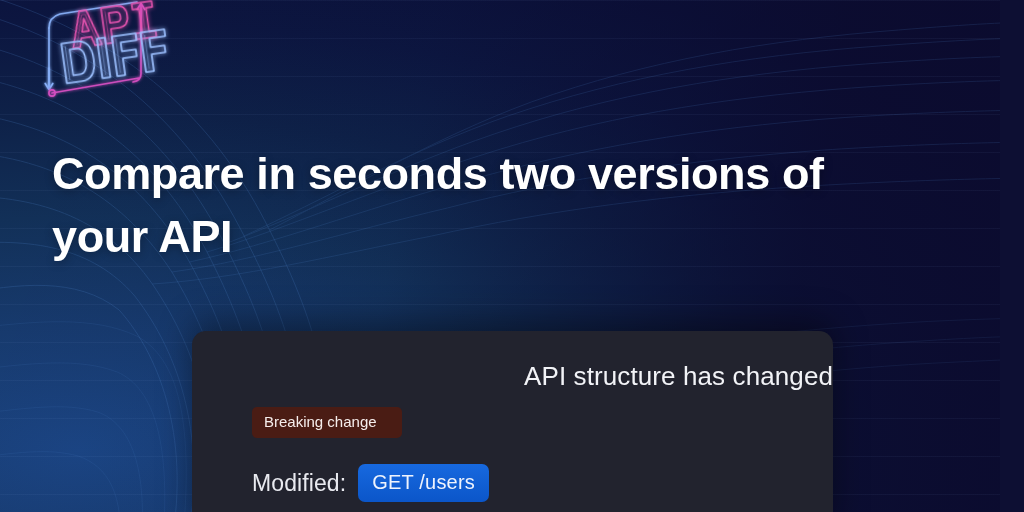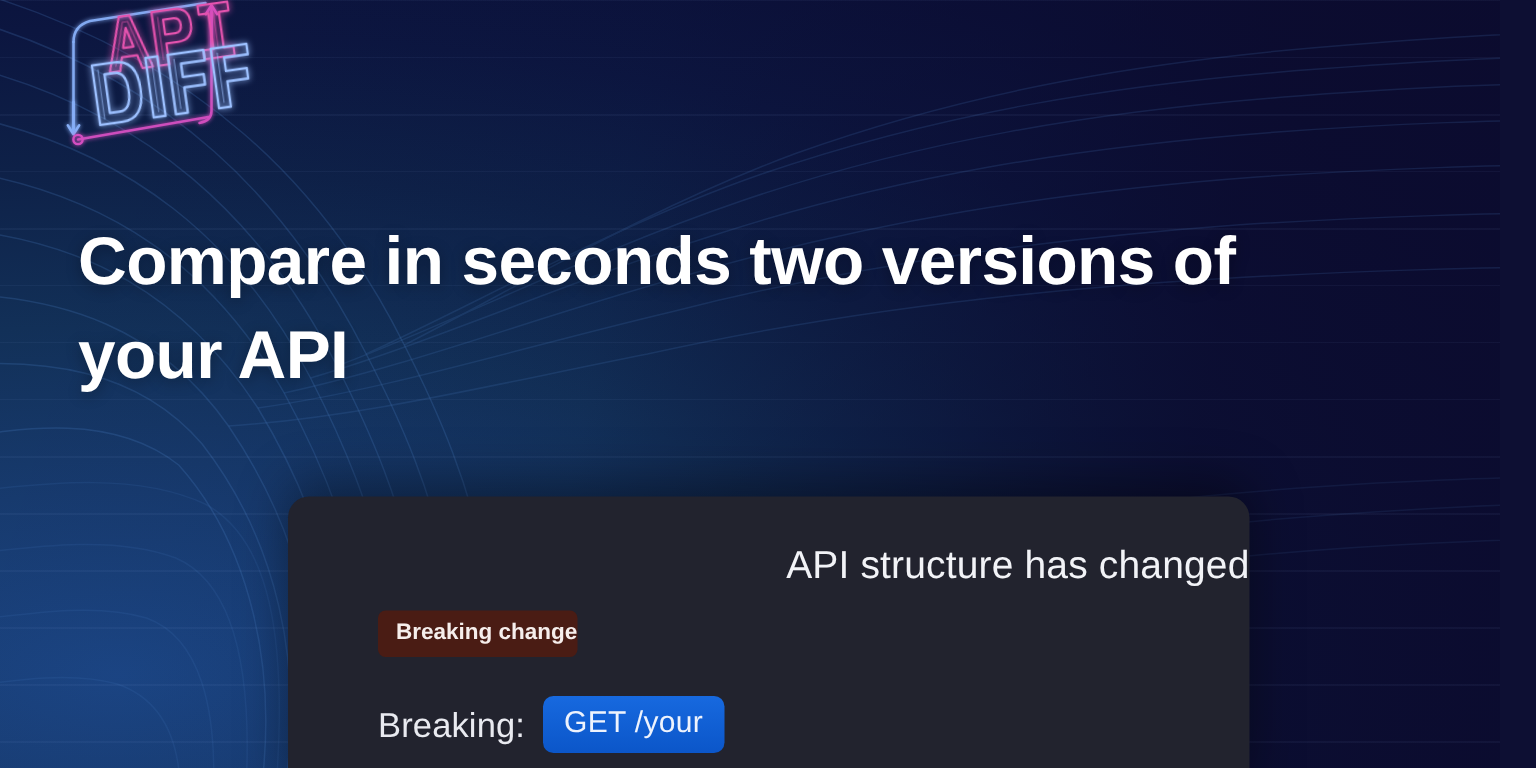--- a/index.html
+++ b/index.html
@@ -107,27 +107,27 @@
     font-size: 26px;
     font-weight: 400;
     line-height: 34px;
     letter-spacing: 0.1px;
     text-align: right;
   }
 
   .badge {
     display: inline-block;
     margin-top: 14px;
-    padding: 5px 0 7px 12px;
+    padding: 5px 25px 7px 12px;
     border-radius: 5px;
     background: #4a1c14;
     color: #f6eeec;
     font-size: 15px;
     line-height: 19px;
-    font-weight: 700;
+    font-weight: 400;
   }
 
   .modified-row {
     display: flex;
     align-items: center;
     gap: 12px;
     margin-top: 26px;
   }
   .modified-label {
     color: #e9eaf0;
@@ -272,18 +272,18 @@
   </div>
 
   <h1 class="headline">Compare in seconds two versions of your API</h1>
 
   <div class="card">
     <div class="card-title">API structure has changed</div>
 
     <div class="badge">Breaking change</div>
 
     <div class="modified-row">
-      <span class="modified-label">Breaking:</span>
-      <span class="endpoint-chip">GET /your</span>
+      <span class="modified-label">Modified:</span>
+      <span class="endpoint-chip">GET /users</span>
     </div>
   </div>
 
 </div>
 
 </body></html>

